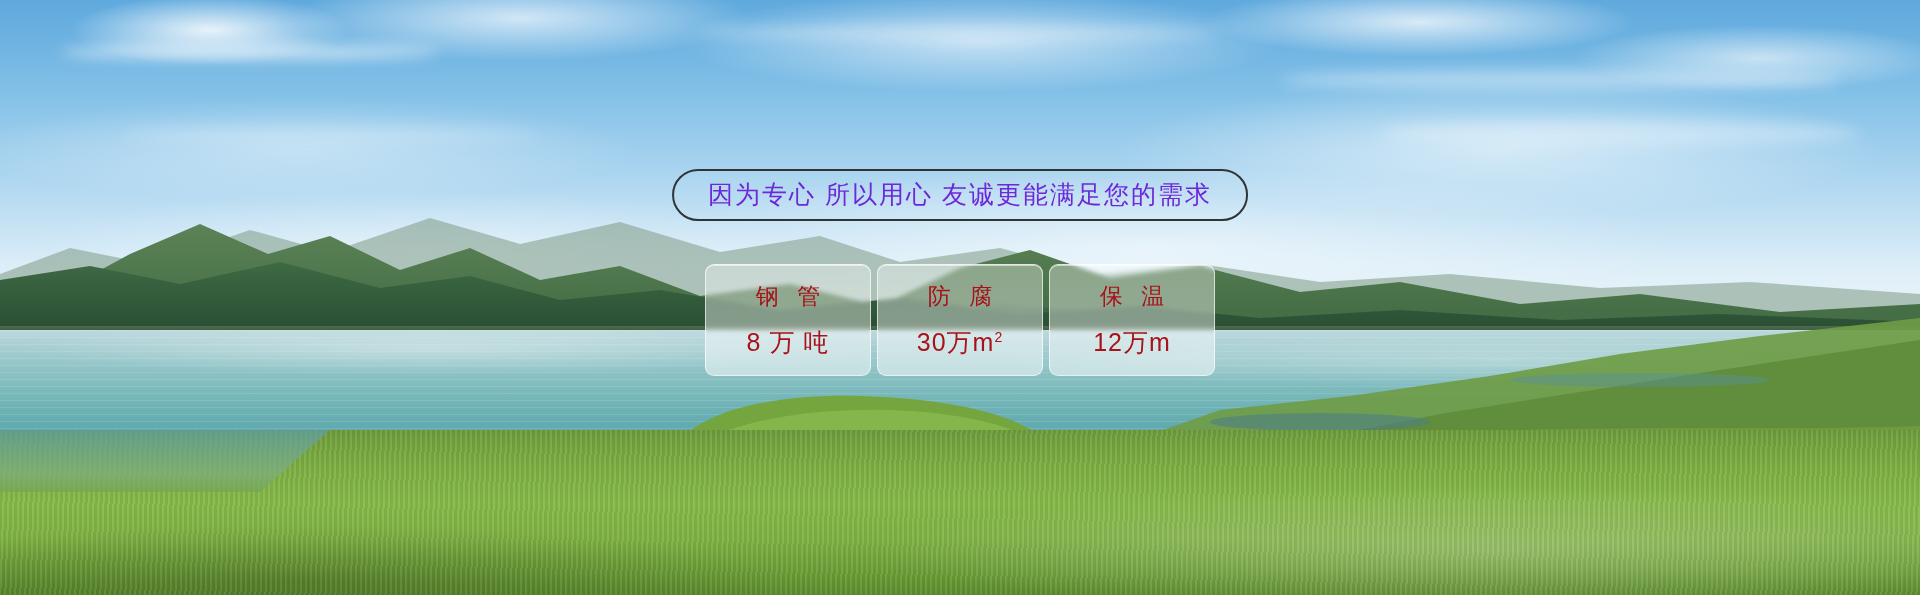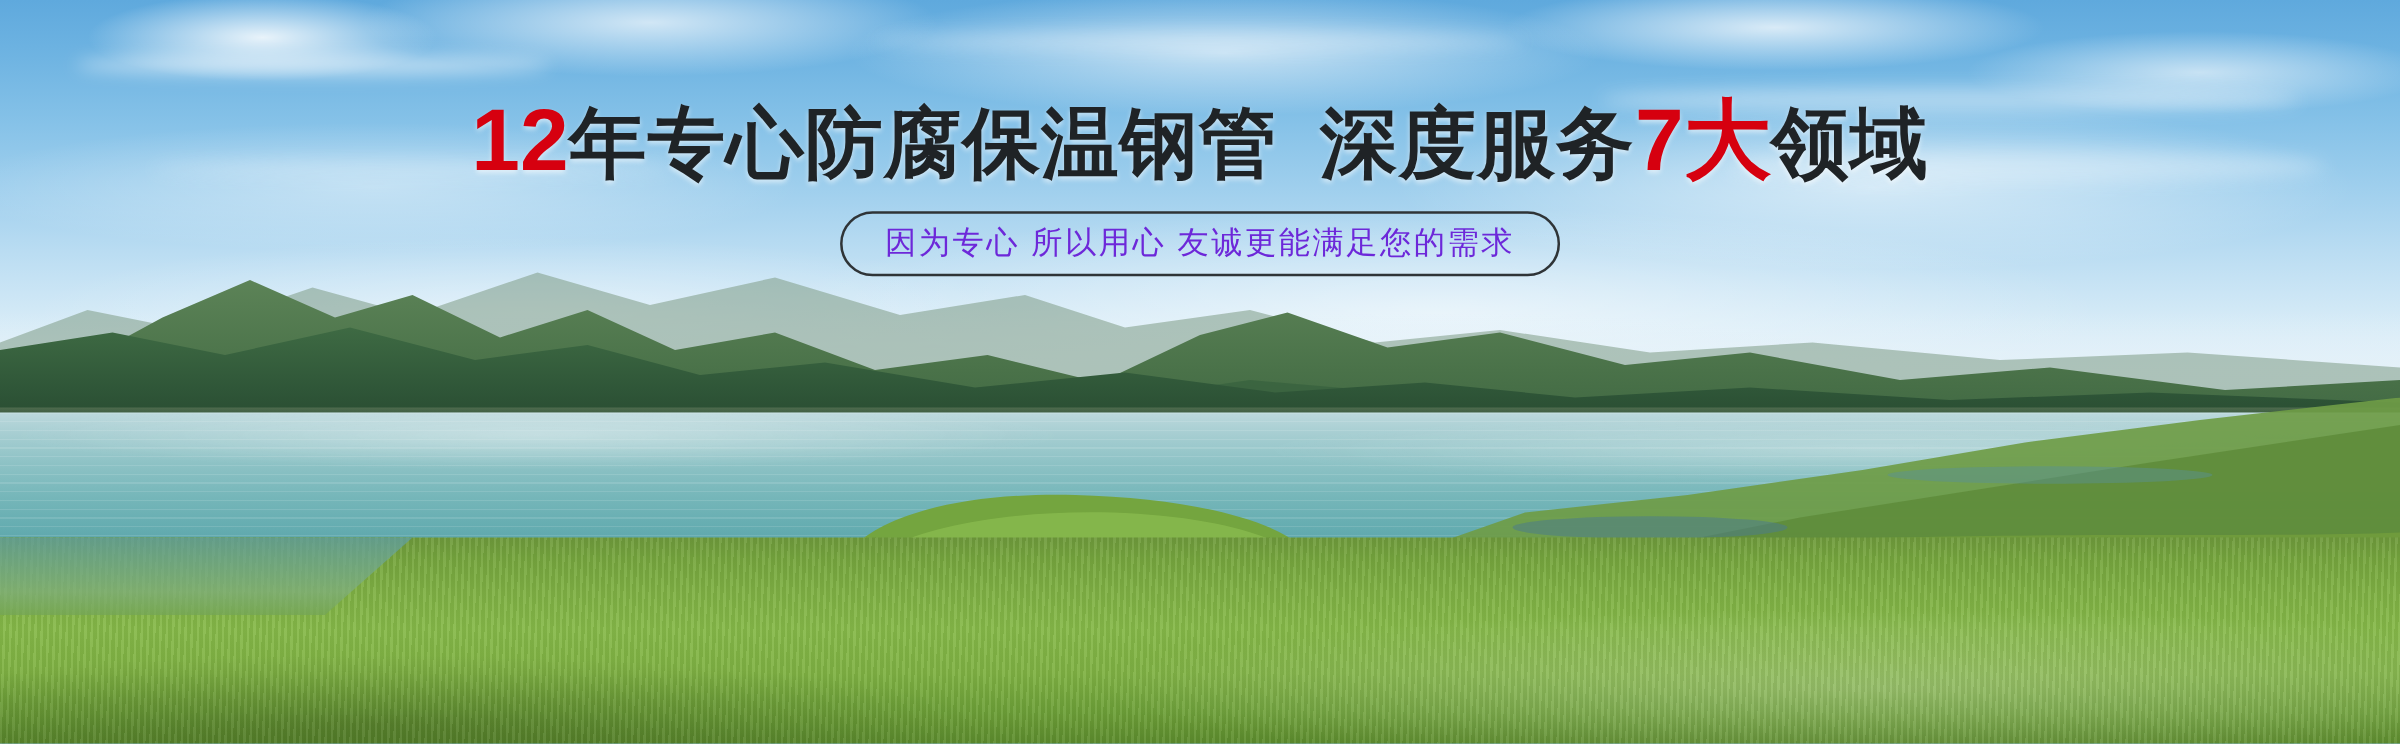--- a/index.html
+++ b/index.html
@@ -217,22 +217,43 @@
   </div>
 
   <div class="grass-edge">
     <svg viewBox="0 0 1920 26" width="1920" height="26" preserveAspectRatio="none">
       <path d="M0,26 L0,20 C160,14 320,18 480,12 C640,6 800,12 980,8 C1160,4 1340,10 1520,6 C1700,2 1820,6 1920,2 L1920,26 Z" fill="#6f9b3c"></path>
     </svg>
   </div>
   <div class="grass"></div>
   <div class="water-left-strip"></div>
 
-  <div class="headline">
-    <span class="num">12</span><span>年专心防腐保温钢管</span><span class="gap"></span><span>深度服务</span><span class="num">7</span><span class="num">大</span><span>领域</span>
-  </div>
 
   <div class="pill">
     <span>因为专心 所以用心  友诚更能满足您的需求</span>
   </div>
 
+  <div class="cards">
+
+    <div class="card">
+      <div class="c-label">钢 管</div>
+      <div class="c-value">
+        <span>8 万 吨</span>
+      </div>
+    </div>
+
+    <div class="card">
+      <div class="c-label">防 腐</div>
+      <div class="c-value">
+        <span>30万m</span><sup>2</sup>
+      </div>
+    </div>
+
+    <div class="card">
+      <div class="c-label">保 温</div>
+      <div class="c-value">
+        <span>12万m</span><sup></sup>
+      </div>
+    </div>
+
+  </div>
 
 </div>
 
 </body></html>

